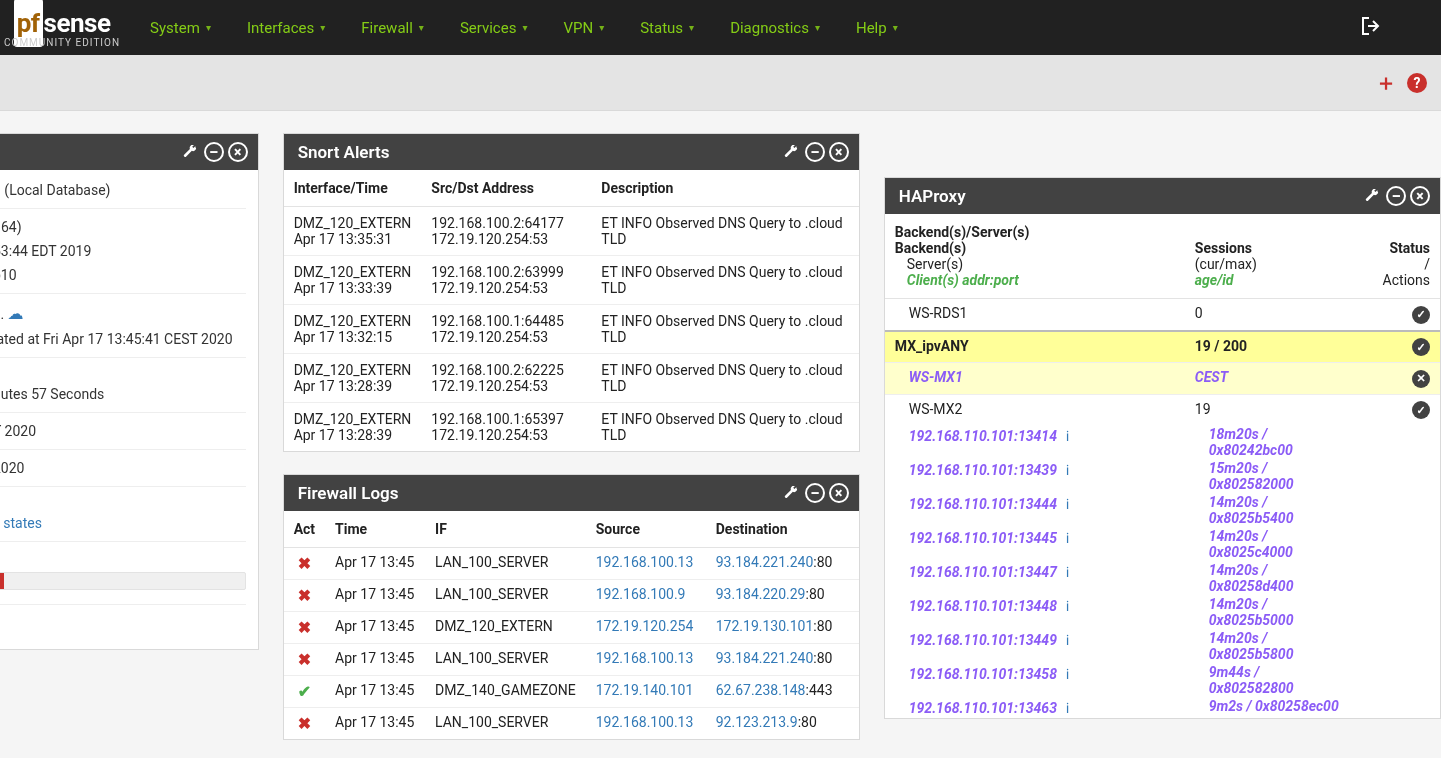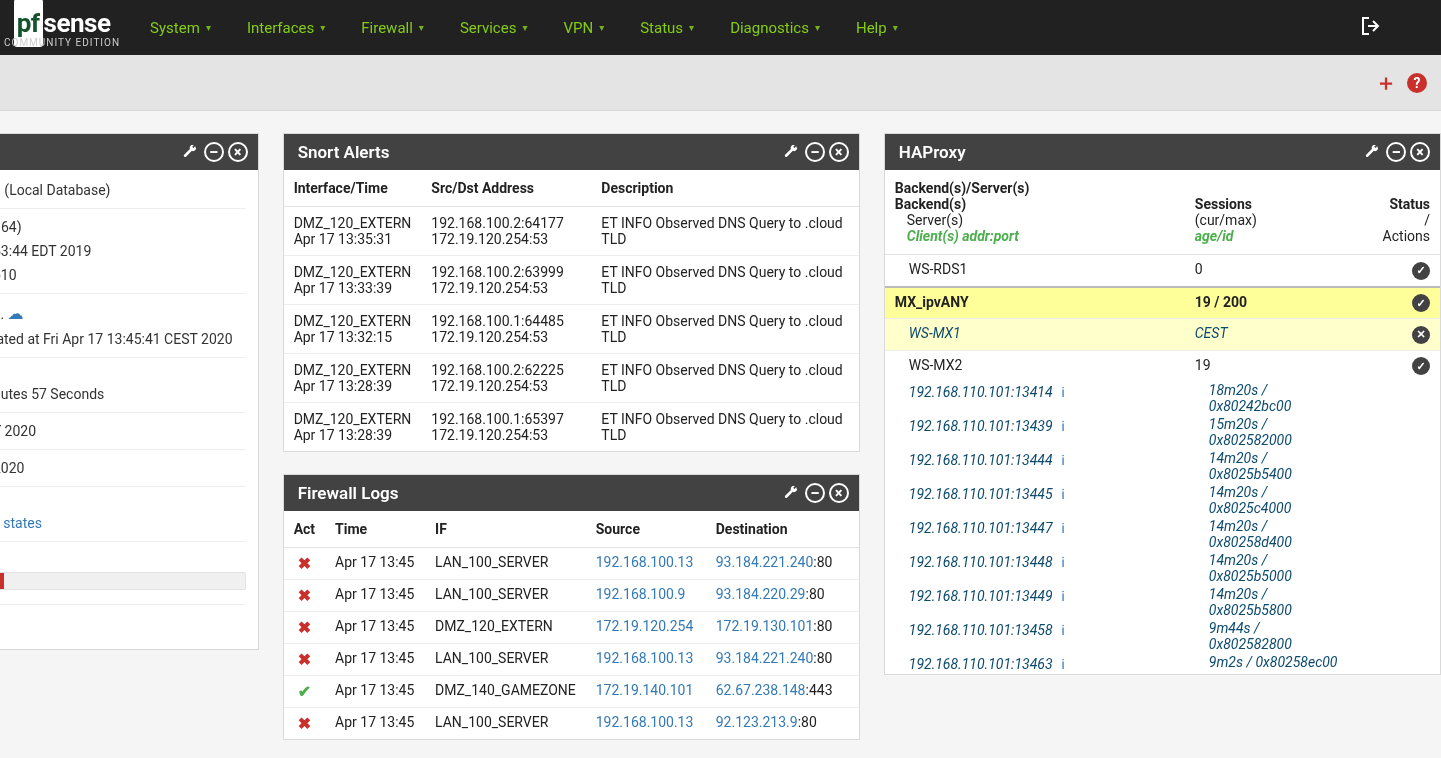--- a/index.html
+++ b/index.html
@@ -23,21 +23,21 @@
     padding: 0 0 0 0;
     color: #fff;
   }
   .brand {
     display: flex; flex-direction: column; align-items: center;
     padding: 4px 12px 2px 4px;
     line-height: 1;
   }
   .brand-top { font-weight: 700; font-size: 26px; letter-spacing: -0.5px; }
   .brand-top .pf-box {
-    background: #fff; color: #14532d; border-radius: 3px; padding: 9px 3px; margin-right: 1px;
+    background: #fff; color: #a16207; border-radius: 3px; padding: 9px 3px; margin-right: 1px;
   }
   .brand-sub { font-size: 10px; letter-spacing: 1px; color: #ccc; margin-top: 2px; }
   .navmenu { display: flex; height: 100%; }
   .navitem {
     display: flex; align-items: center; height: 100%;
     padding: 0 18px; color: #84cc16; font-size: 15px; cursor: pointer;
   }
   .navitem .caret { margin-left: 6px; font-size: 10px; opacity: .85; }
   .nav-right { margin-left: auto; padding-right: 60px; display: flex; align-items: center; height: 100%; }
   .logout-icon { font-size: 18px; color: #fff; cursor: pointer; }
@@ -64,21 +64,21 @@
   .dash {
     display: flex;
     gap: 0;
     height: calc(100% - 55px - 56px);
     overflow: hidden;
     padding-top: 22px;
   }
   .col { overflow: hidden; }
   .col-left { width: 280px; margin-left: -20px; }
   .col-mid { width: 580px; margin-left: 24px; }
-  .col-right { width: 560px; margin-left: 24px; }
+  .col-right { width: 560px; margin-left: 24px; margin-top: 44px; }
 
   
   .panel {
     background: #fff;
     border: 1px solid #d9d9d9;
     border-radius: 0;
     margin-bottom: 22px;
   }
   .panel-head {
     background: #424242;
@@ -127,21 +127,21 @@
   
   .snort-row td { padding: 8px 10px; }
   .snort-sub { display: block; }
 
   
   .act-block { color: #c9302c; font-weight: 900; font-size: 16px; }
   .act-pass { color: #4cae4c; font-weight: 900; font-size: 16px; }
   .link-ip { color: #337ab7; }
   .hap-sub { font-weight: 400; }
   .hap-italic { font-style: italic; color: #4cae4c; }
-  .hap-green { color: #0c4a6e; font-style: italic; }
+  .hap-green { color: #8b5cf6; font-style: italic; font-weight: bold; }
   .hap-info { color: #337ab7; font-style: normal; display:inline-block; width:14px; text-align:center; cursor:pointer; }
   .hap-backend-row td { font-weight: 700; border-top: 2px solid #bbb; }
   .hap-client-row td { padding: 1px 10px 1px 24px; font-size: 14px; border-top: none; }
   .hap-hl td { background: #ffff99; }
   .hap-hl-sub td { background: #ffffcc; }
   .status-ok {
     display: inline-flex; width: 18px; height: 18px; border-radius: 50%;
     background: #424242; color: #fff; align-items: center; justify-content: center;
     font-size: 11px; font-weight: 900;
   }

